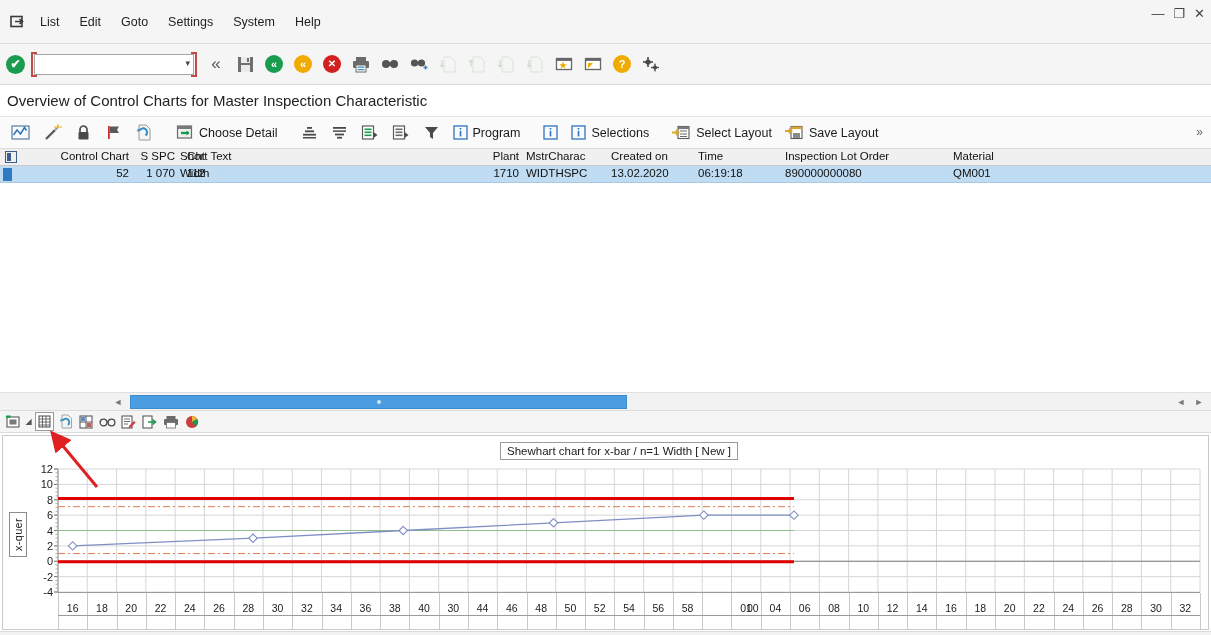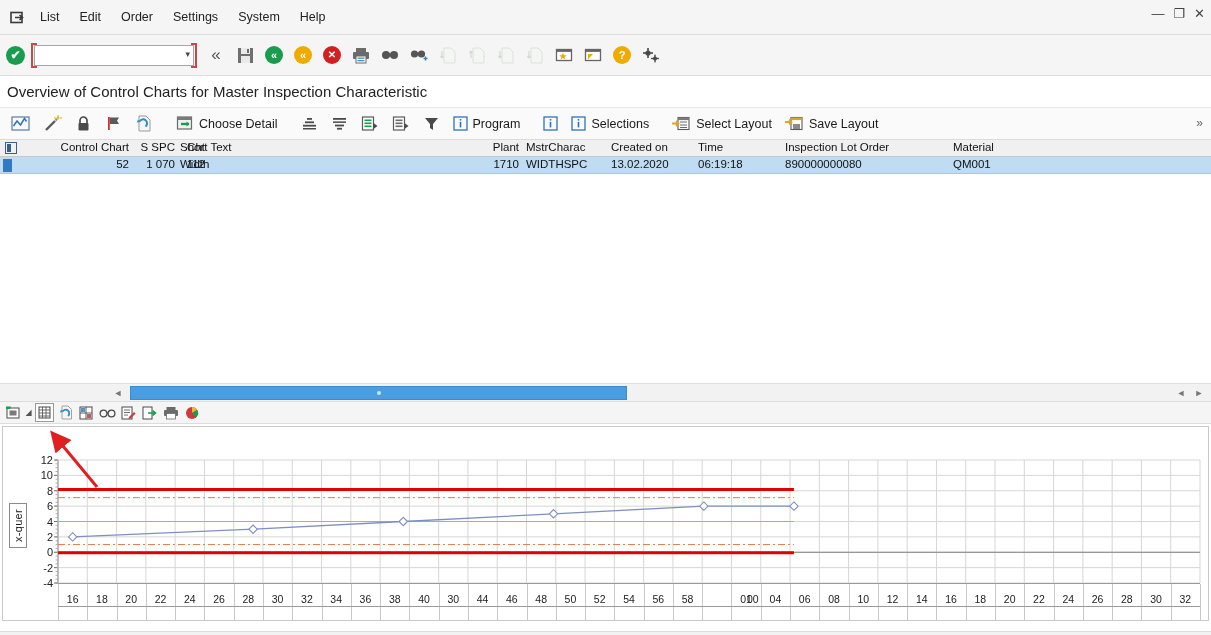--- a/index.html
+++ b/index.html
@@ -9,21 +9,21 @@
     font-family:"Liberation Sans", sans-serif;
     font-size:12px;
     color:#1a1a1a;
     background:#ffffff;
     overflow:hidden;
     position:relative;
   }
 
   
   .menubar {
-    height:35px;
+    height:44px;
     background:#f5f5f5;
     border-bottom:1px solid #dcdcdc;
     display:flex;
     align-items:center;
     position:relative;
   }
   .sys-icon {
     width:26px; height:20px;
     display:flex; align-items:center; justify-content:center;
     color:#3a3a3a; font-size:14px; margin-left:4px;
@@ -276,21 +276,21 @@
 
 <div class="menubar">
   <div class="sys-icon">
     <svg width="15" height="13" viewBox="0 0 15 13">
         <rect x="1" y="1.5" width="11" height="10" fill="none" stroke="#3a3a3a" stroke-width="1.6"></rect>
         <path d="M5 6.5h7M9.5 4l3 2.5-3 2.5" stroke="#3a3a3a" stroke-width="1.6" fill="none"></path>
       </svg>
   </div>
   <div class="menu-item">List</div>
   <div class="menu-item">Edit</div>
-  <div class="menu-item">Order</div>
+  <div class="menu-item">Goto</div>
   <div class="menu-item">Settings</div>
   <div class="menu-item">System</div>
   <div class="menu-item">Help</div>
   <div class="win-ctrls">
     <span>—</span>
     <span>❐</span>
     <span>✕</span>
   </div>
 </div>
 
@@ -679,20 +679,21 @@
     <svg width="14" height="14" viewBox="0 0 14 14">
         <circle cx="7" cy="7" r="6" fill="#d03a3a"></circle>
         <path d="M7 7L7 1a6 6 0 015.2 3z" fill="#e8b63c"></path>
         <path d="M7 7l5.2-3a6 6 0 01-1.2 7.5z" fill="#1a9c4f"></path>
       </svg>
   </div>
 </div>
 
 <div class="chartregion">
 
+  <div class="chart-title">Shewhart chart for x-bar / n=1 Width [ New ]</div>
 
   <div class="ylabel-box">x-quer</div>
 
   <div class="plot">
     <div id="ytick-layer">
         <div class="ytick" style="top: 0px;">12</div>
         <div class="ytick" style="top: 15.375px;">10</div>
         <div class="ytick" style="top: 30.75px;">8</div>
         <div class="ytick" style="top: 46.125px;">6</div>
         <div class="ytick" style="top: 61.5px;">4</div>

